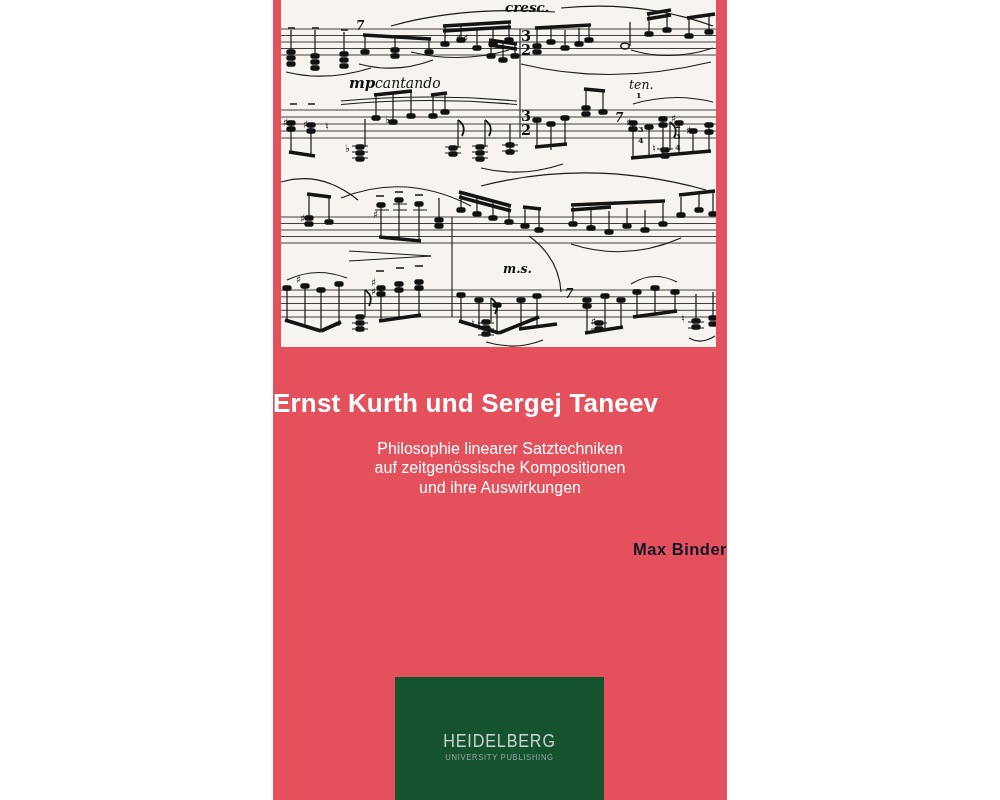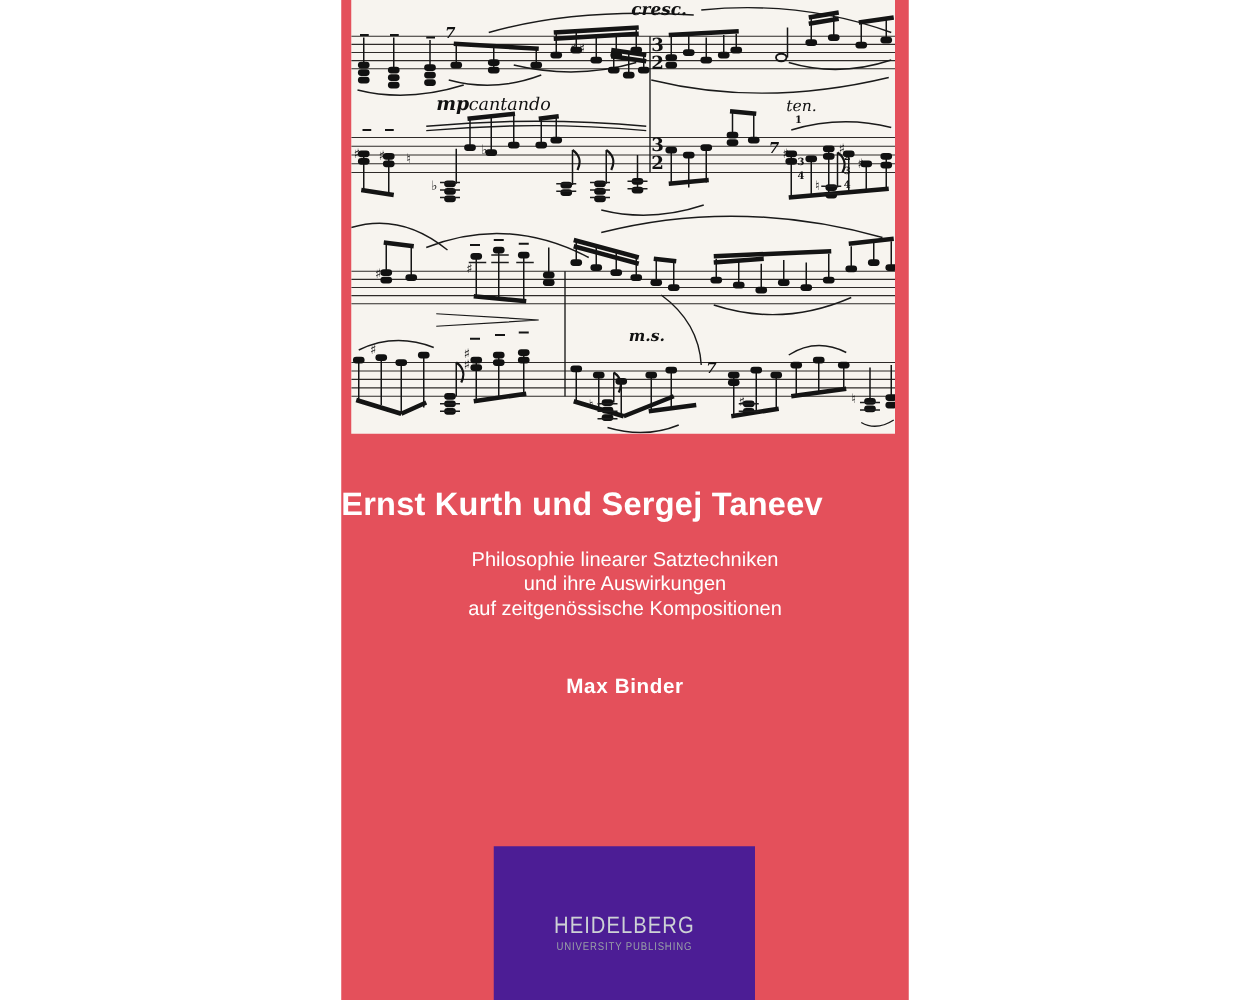--- a/index.html
+++ b/index.html
@@ -5,23 +5,23 @@
   html,body{margin:0;padding:0;background:#ffffff;}
   .page{position:relative;width:1000px;height:800px;background:#ffffff;overflow:hidden;
         font-family:"Liberation Sans",sans-serif;}
   .cover{position:absolute;left:273px;top:0;width:454px;height:800px;background:#e4505b;}
   .music-panel{position:absolute;left:8px;top:0;width:435px;height:347px;background:#f7f4ef;}
   .music-panel svg{display:block;}
   .title{position:absolute;top:389px;left:0;width:100%;color:#ffffff;
          font-size:26px;font-weight:700;line-height:1.12;letter-spacing:0.2px;}
   .subtitle{position:absolute;top:439px;left:0;width:100%;text-align:center;color:#ffffff;
             font-size:16px;line-height:19.4px;font-weight:400;}
-  .author{position:absolute;top:540px;left:0;width:100%;text-align:center;color:#ffffff;
+  .author{position:absolute;top:540px;left:0;width:100%;text-align:right;color:#0f172a;
           font-size:16.5px;font-weight:700;letter-spacing:0.5px;}
-  .pub-box{position:absolute;left:122px;top:677px;width:209px;height:123px;background:#4c1d95;}
+  .pub-box{position:absolute;left:122px;top:677px;width:209px;height:123px;background:#14532d;}
   .pub-logo{position:absolute;top:0;left:0;width:100%;height:100%;transform:scaleX(0.85);}
   .pub-name{position:absolute;top:53px;left:0;width:100%;text-align:center;color:#cdd2d5;
             font-size:19px;font-weight:400;letter-spacing:1px;}
   .pub-sub{position:absolute;top:75px;left:0;width:100%;text-align:center;color:#9aa1a7;
            font-size:9px;font-weight:400;letter-spacing:0.8px;}
   .staff{stroke:#2e2a28;stroke-width:0.9;fill:none;}
   .bar{stroke:#1c1c1c;stroke-width:1.1;fill:none;}
   .beam{stroke:#141414;stroke-width:3.6;fill:none;}
   .stem{stroke:#141414;stroke-width:1.2;fill:none;}
   .head{stroke:#111111;stroke-width:5.4;stroke-linecap:round;fill:none;}
@@ -125,22 +125,22 @@
           <text class="expr-i" style="font-size:12.5px" x="348" y="89">ten.</text>
           <text class="expr-bi" style="font-size:12.5px" x="222" y="273">m.s.</text>
         </g>
       </svg>
     </div>
 
     <div class="title">Ernst Kurth und Sergej Taneev</div>
 
     <div class="subtitle">
       <div>Philosophie linearer Satztechniken</div>
+      <div>auf zeitgenössische Kompositionen</div>
       <div>und ihre Auswirkungen</div>
-      <div>auf zeitgenössische Kompositionen</div>
     </div>
 
     <div class="author">Max Binder</div>
 
     <div class="pub-box">
       <div class="pub-logo">
         <div class="pub-name">HEIDELBERG</div>
         <div class="pub-sub">UNIVERSITY PUBLISHING</div>
       </div>
     </div>

